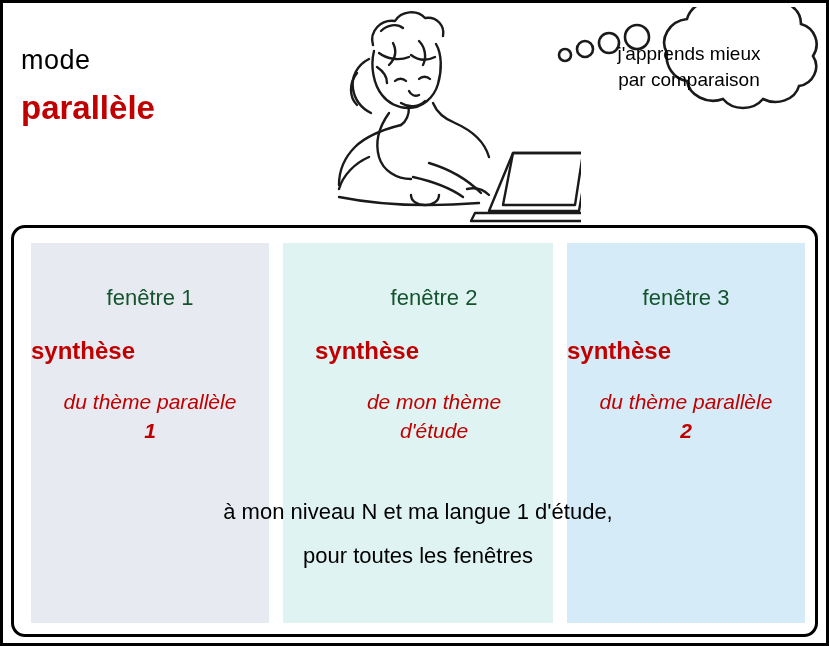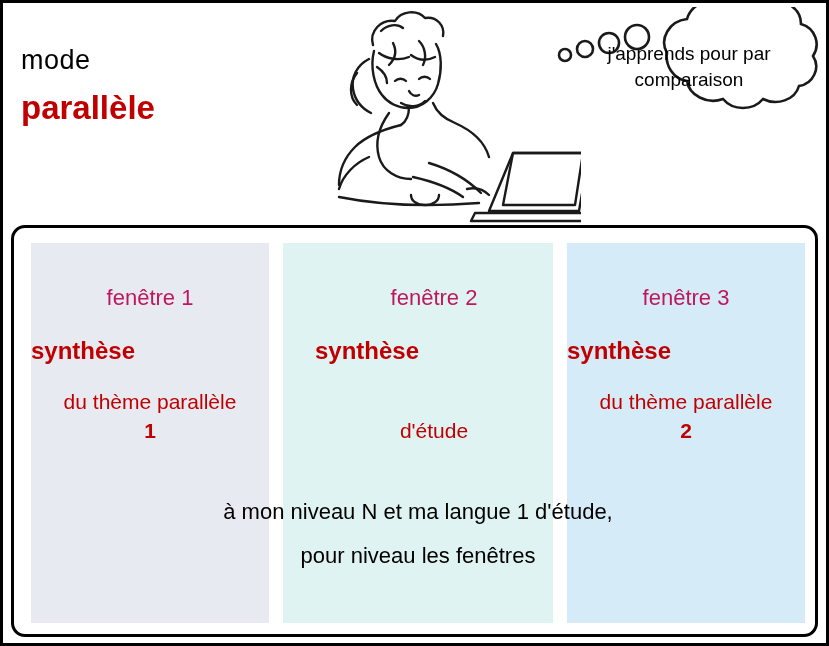--- a/index.html
+++ b/index.html
@@ -102,35 +102,36 @@
     box-sizing: border-box;
     padding-top: 42px;
   }
   .col-1 { background: #e7ebf1; }
   .col-2 { background: #dff3f2; padding-left: 32px; }
   .col-3 { background: #d5ecf8; }
 
   .col-title {
     text-align: center;
     font-size: 22px;
-    color: #be185d;
+    color: #14532d;
     margin-bottom: 26px;
   }
   .col-synth {
     text-align: left;
     font-size: 24px;
     font-weight: bold;
     color: #c00000;
     margin-bottom: 22px;
   }
   .col-sub {
     text-align: center;
     font-size: 21px;
     color: #c00000;
     line-height: 29px;
+    font-style: italic;
   }
   .col-sub b {
     font-weight: bold;
   }
 
   
   .footer-note {
     position: absolute;
     left: 17px;
     top: 262px;
@@ -210,54 +211,54 @@
                  c10 -14 32 -14 42 -1
                  c18 -6 36 6 36 22
                  c14 4 20 20 12 32
                  c8 12 0 28 -14 30
                  c-4 14 -22 20 -36 13
                  c-10 12 -30 12 -40 0
                  c-16 6 -34 -4 -36 -18
                  c-14 -2 -22 -16 -20 -28 z"></path>
       </g>
     </svg>
-    <div class="bubble-text">j'apprends pour par comparaison</div>
+    <div class="bubble-text">j'apprends mieux par comparaison</div>
   </div>
 
   <div class="panel">
     <div class="columns">
 
       <div class="col col-1">
         <div class="col-title">fenêtre 1</div>
         <div class="col-synth">synthèse</div>
         <div class="col-sub">
           <span>du thème parallèle</span><br>
           <b>1</b>
         </div>
       </div>
 
       <div class="col col-2">
         <div class="col-title">fenêtre 2</div>
         <div class="col-synth">synthèse</div>
         <div class="col-sub">
-          <br>
+          <span>de mon thème</span><br>
           <span>d'étude</span>
         </div>
       </div>
 
       <div class="col col-3">
         <div class="col-title">fenêtre 3</div>
         <div class="col-synth">synthèse</div>
         <div class="col-sub">
           <span>du thème parallèle</span><br>
           <b>2</b>
         </div>
       </div>
 
     </div>
 
     <div class="footer-note">
       <span class="footer-line">à mon niveau N  et ma langue 1 d'étude,</span>
-      <span class="footer-line">pour niveau les fenêtres</span>
+      <span class="footer-line">pour toutes les fenêtres</span>
     </div>
   </div>
 
 </div>
 
 </body></html>

